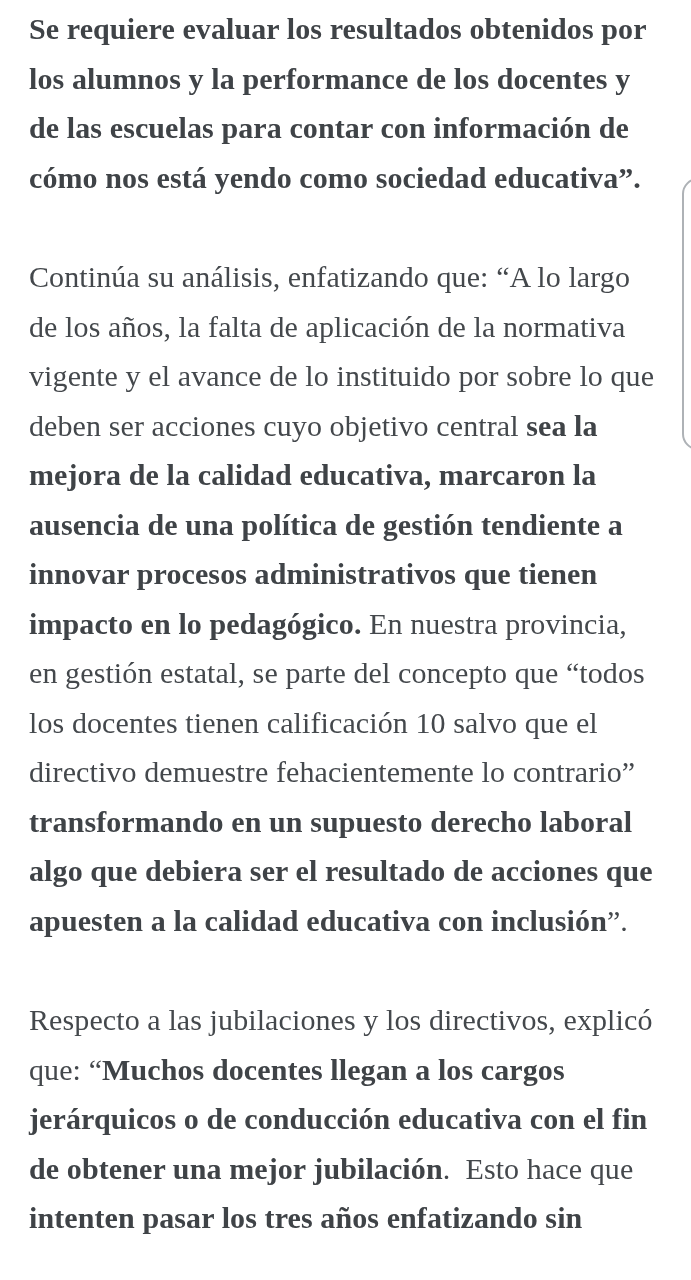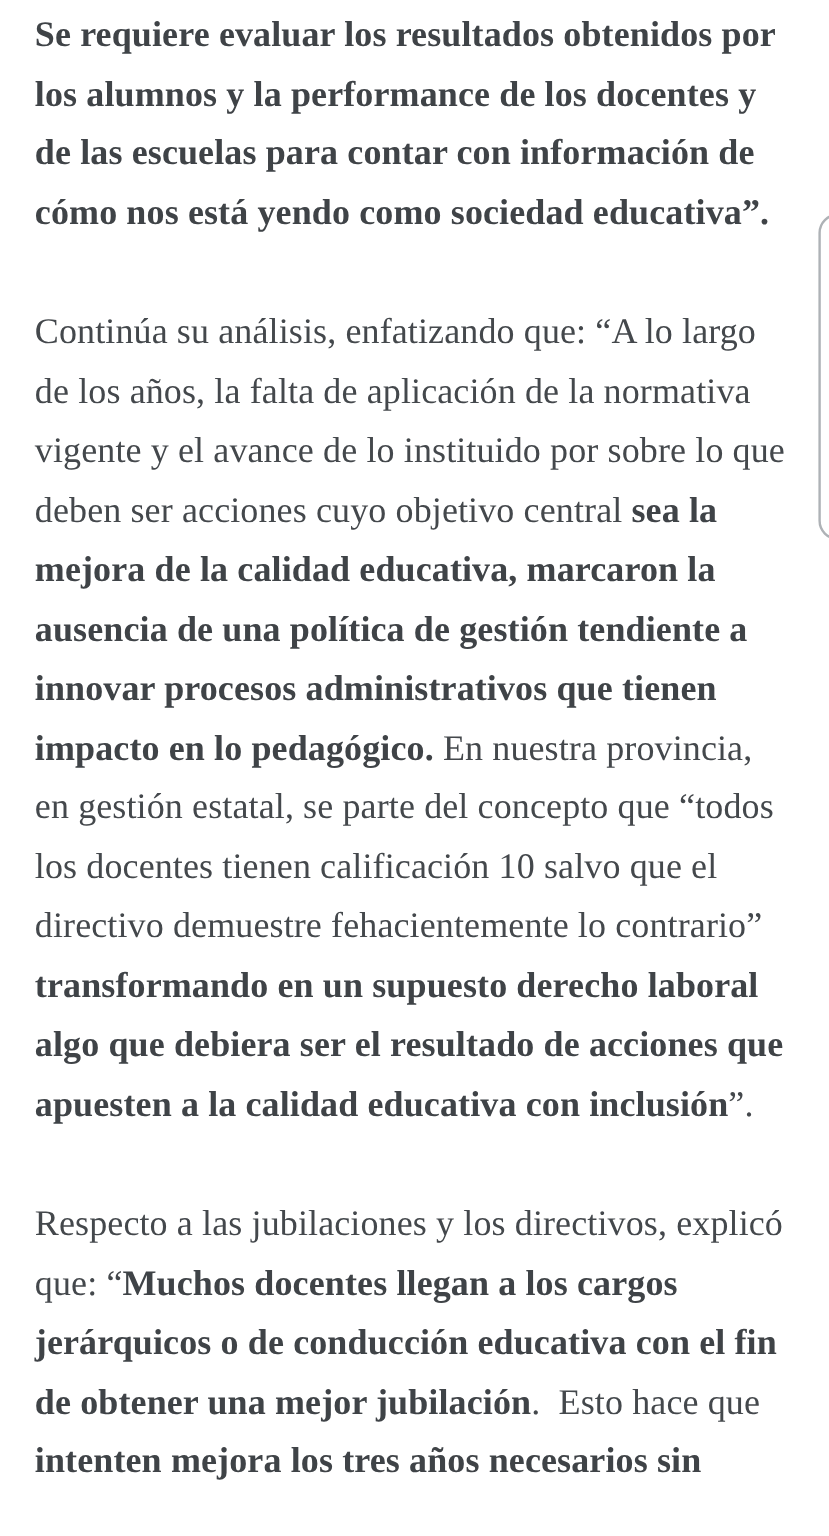--- a/index.html
+++ b/index.html
@@ -43,16 +43,16 @@
     border-radius: 16px;
   }
 </style>
 </head>
 <body>
 
 <div class="screen">
   <div class="content">
       <p class="para"><strong>Se requiere evaluar los resultados obtenidos por los alumnos y la performance de los docentes y de las escuelas para contar con información de cómo nos está yendo como sociedad educativa”.</strong></p>
       <p class="para"><span>Continúa su análisis, enfatizando que: “A lo largo de los años, la falta de aplicación de la normativa vigente y el avance de lo instituido por sobre lo que deben ser acciones cuyo objetivo central </span><strong>sea la mejora de la calidad educativa, marcaron la ausencia de una política de gestión tendiente a innovar procesos administrativos que tienen impacto en lo pedagógico.</strong><span> En nuestra provincia, en gestión estatal, se parte del concepto que “todos los docentes tienen calificación 10 salvo que el directivo demuestre fehacientemente lo contrario” </span><strong>transformando en un supuesto derecho laboral algo que debiera ser el resultado de acciones que apuesten a la calidad educativa con inclusión</strong><span>”.</span></p>
-      <p class="para"><span>Respecto a las jubilaciones y los directivos, explicó que: “</span><strong>Muchos docentes llegan a los cargos jerárquicos o de conducción educativa con el fin de obtener una mejor jubilación</strong><span>.&nbsp; Esto hace que </span><strong>intenten mejora los tres años necesarios sin</strong></p>
+      <p class="para"><span>Respecto a las jubilaciones y los directivos, explicó que: “</span><strong>Muchos docentes llegan a los cargos jerárquicos o de conducción educativa con el fin de obtener una mejor jubilación</strong><span>.&nbsp; Esto hace que </span><strong>intenten pasar los tres años enfatizando sin</strong></p>
     </div>
   <div class="scroll-pill"></div>
 </div>
 
 </body></html>

